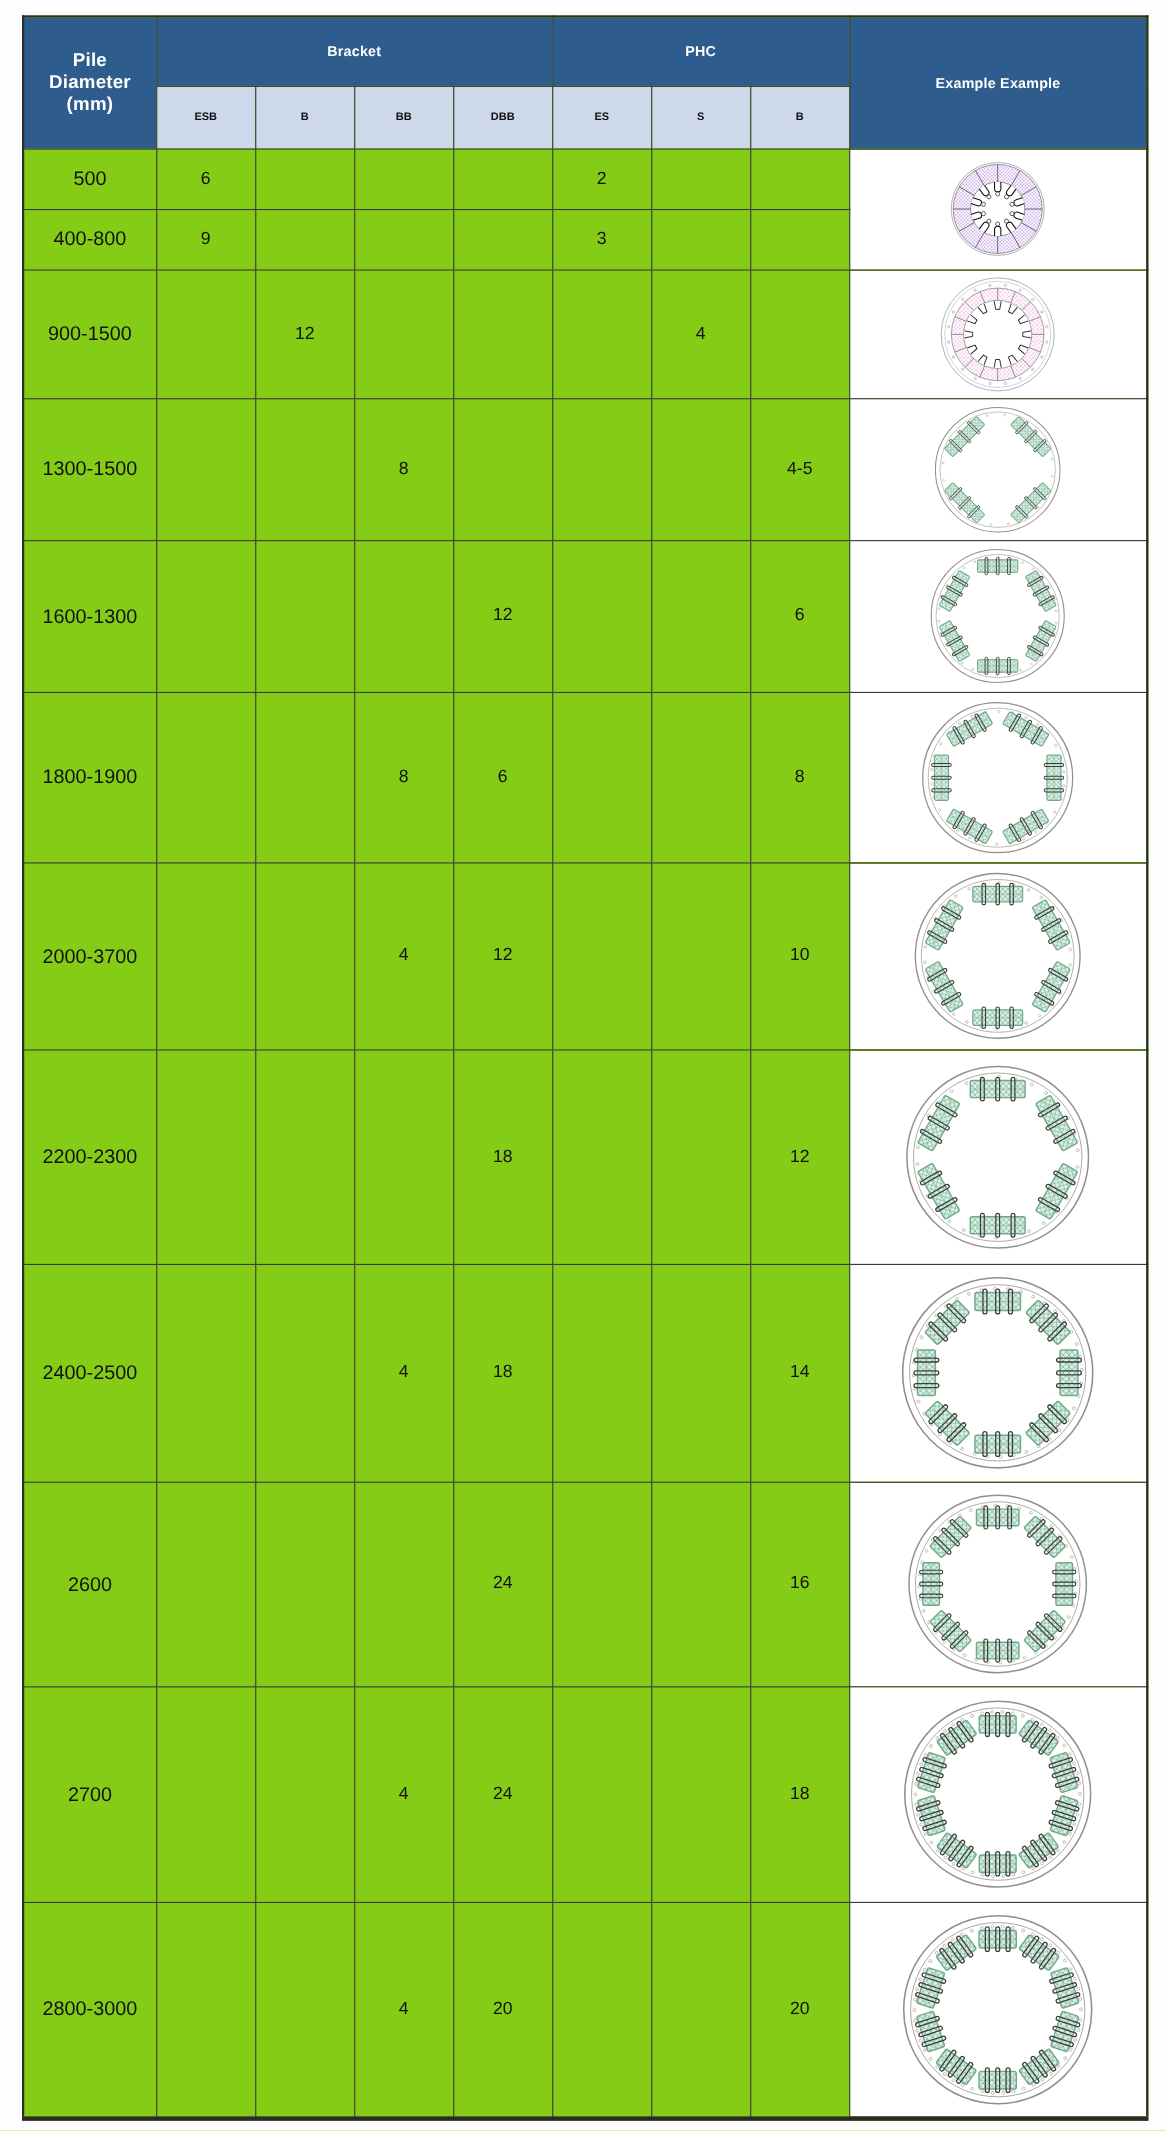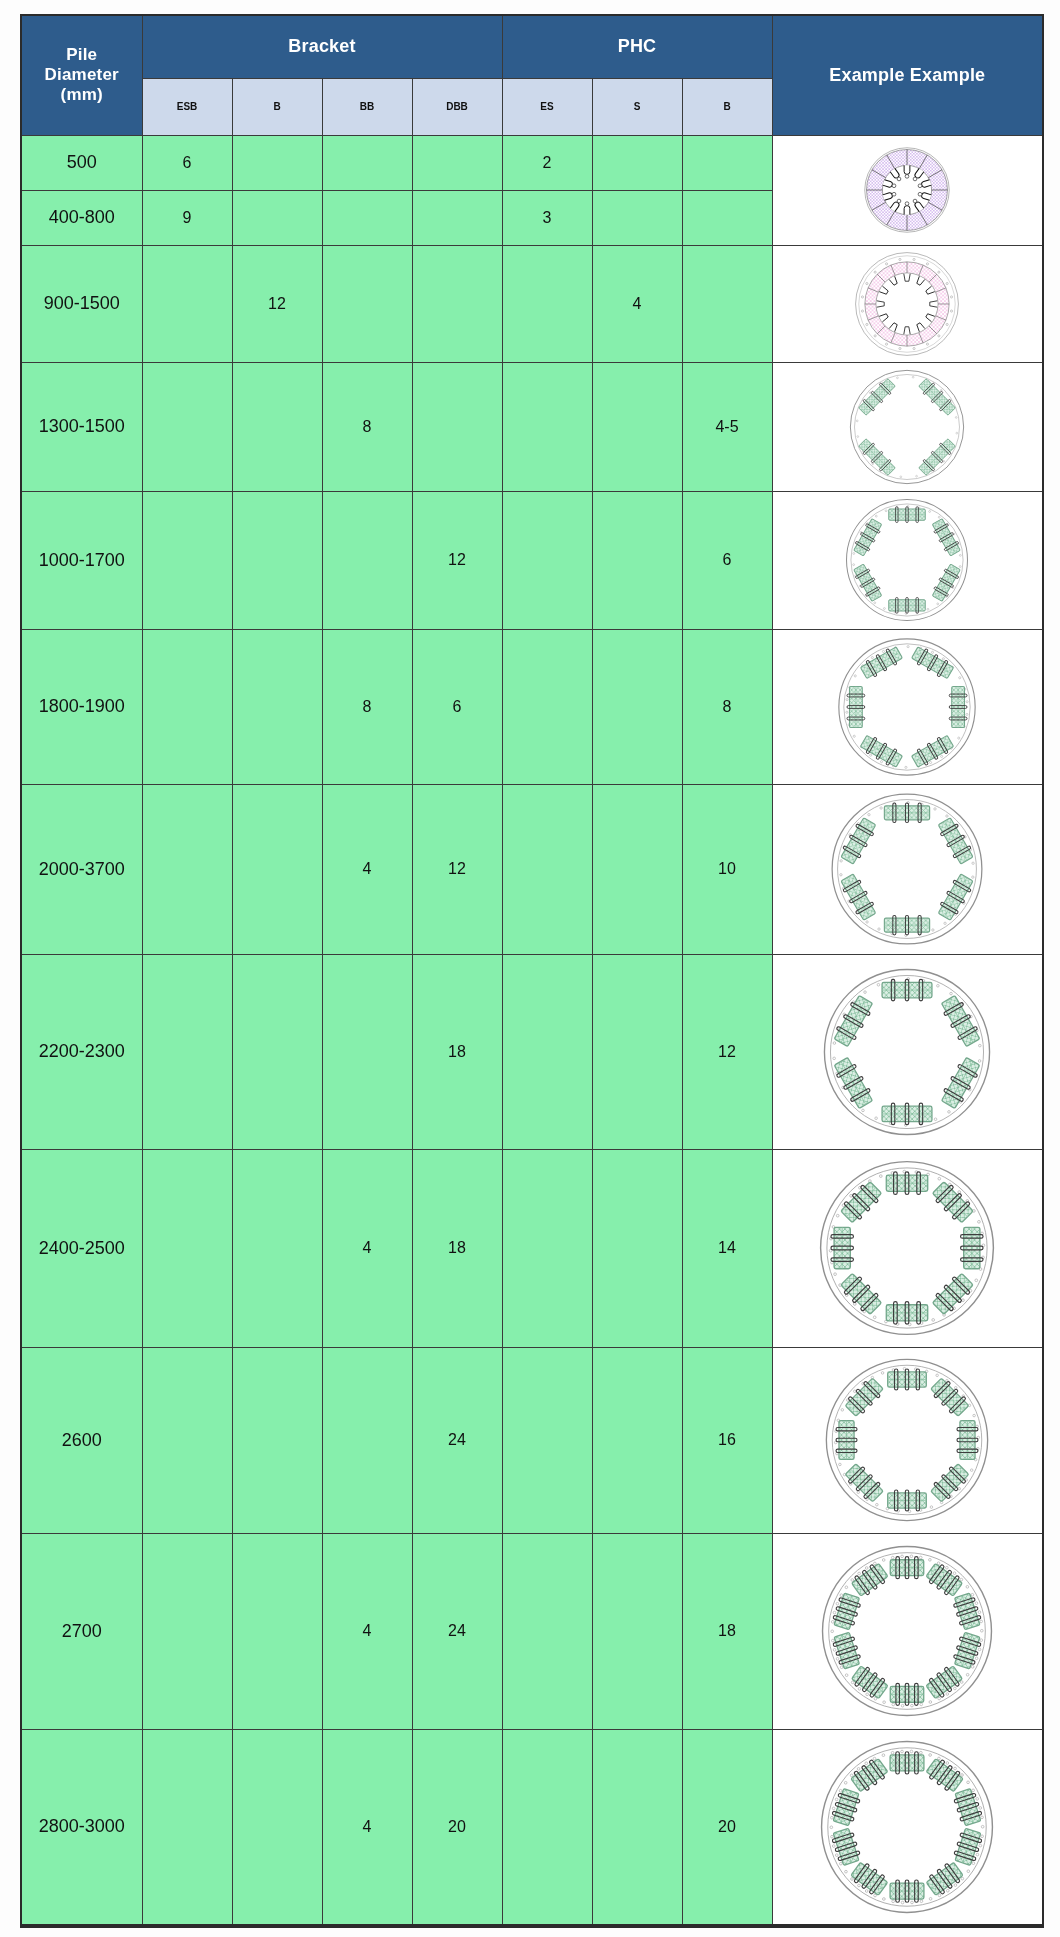--- a/index.html
+++ b/index.html
@@ -15,36 +15,36 @@
     font-family:"Liberation Sans","DejaVu Sans",sans-serif;
     color:#111;
   }
   .page{position:relative;padding:14px 0 0 20px;}
   table.spec{
     border-collapse:collapse;
     width:1022px;
     table-layout:fixed;
     border:2px solid #2B2B2B;
     border-bottom:4px solid #2B2B2B;
-    background:#86efac;
+    background:#84cc16;
   }
   col.c-diam{width:121px;}
   col.c-val{width:90px;}
   col.c-img{width:271px;}
   th,td{
     border:1px solid var(--grid);
     text-align:center;
     vertical-align:middle;
     padding:0;
     overflow:hidden;
   }
   th.main{
     background:var(--header-bg);
     color:#fff;
-    font-size:18px;
+    font-size:13px;
     font-weight:bold;
     letter-spacing:.2px;
   }
   th.diam{white-space:pre-line;line-height:1.18;font-size:17px;}
   th.sub{
     background:var(--subheader-bg);
     color:#101010;
     font-size:10px;
     font-weight:bold;
   }
@@ -368,21 +368,21 @@
                   <line x1="-35" y1="-72" x2="35" y2="-72" stroke="#8CC3A4" stroke-width="0.9"></line>
                   <rect x="-21.6" y="-84.5" width="4" height="25" rx="2" fill="none" stroke="#3D3D3D" stroke-width="1.3"></rect>
                   <rect x="-2.0" y="-84.5" width="4" height="25" rx="2" fill="none" stroke="#3D3D3D" stroke-width="1.3"></rect>
                   <rect x="17.6" y="-84.5" width="4" height="25" rx="2" fill="none" stroke="#3D3D3D" stroke-width="1.3"></rect>
                 </g>
               </svg>
             </div>
           </td>
   </tr>
   <tr style="height:138px">
-    <td class="diam-val">1000-1700</td>
+    <td class="diam-val">1600-1300</td>
     <td class="val"></td>
     <td class="val"></td>
     <td class="val"></td>
     <td class="val">12</td>
     <td class="val"></td>
     <td class="val"></td>
     <td class="val">6</td>
     <td class="img-cell">
             <div class="diagram" style="width: 126px; height: 126px;">
               <svg viewBox="0 0 200 200" width="100%" height="100%">

